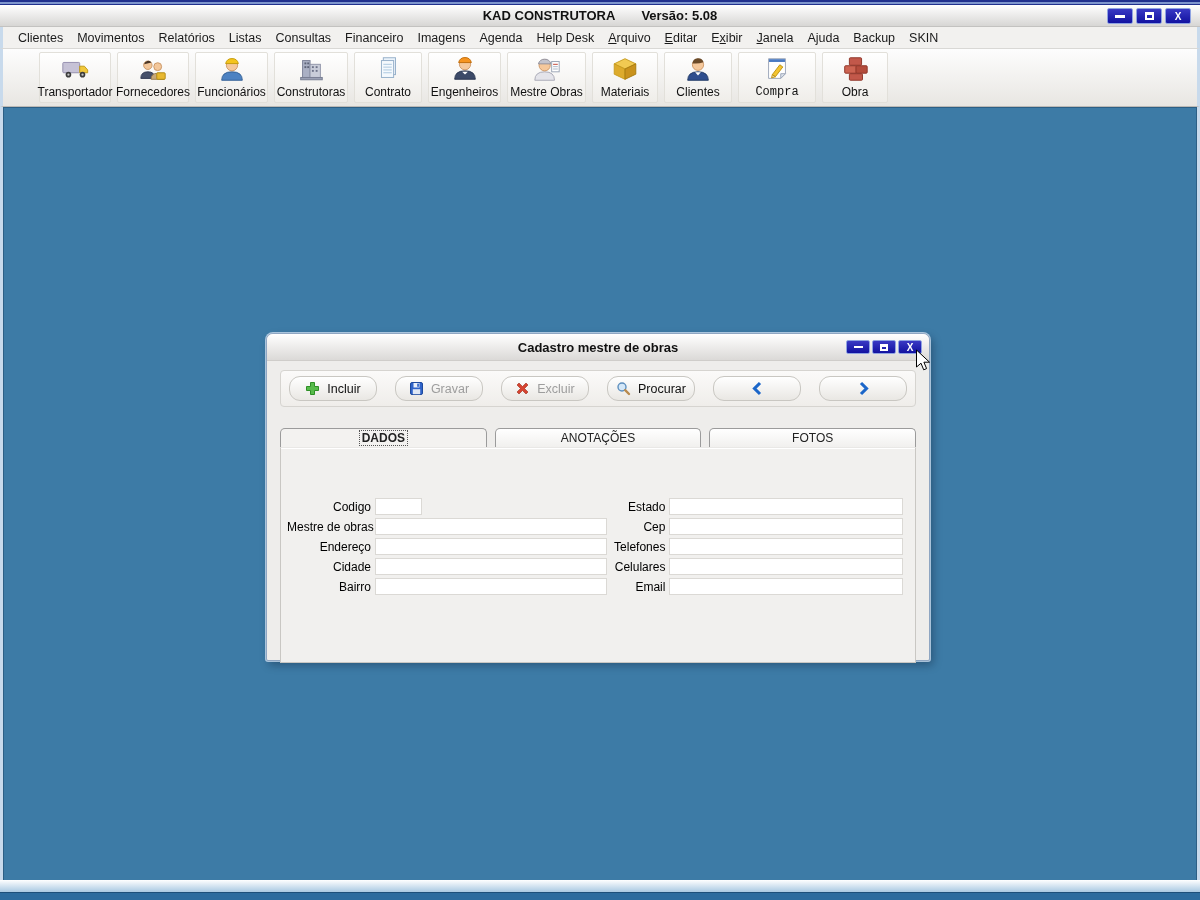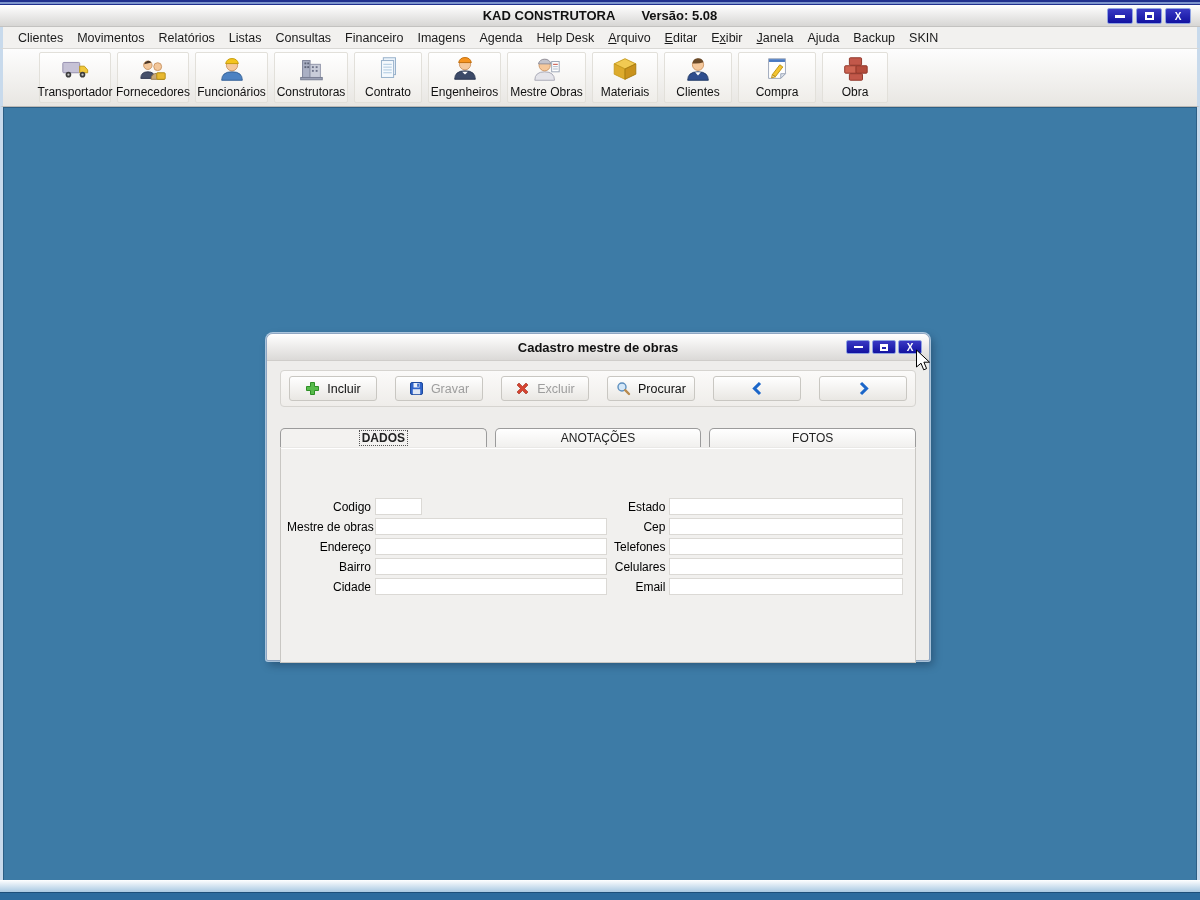--- a/index.html
+++ b/index.html
@@ -31,40 +31,40 @@
 
   
   .toolbar { height:58px; background:linear-gradient(#fdfdfd,#e8e6e2); border-bottom:1px solid #bcbab6; display:flex; align-items:stretch; padding:2px 4px; border-left:3px solid #c8daec; border-right:3px solid #c8daec; }
   .tool-btn { margin:1px 3px; border:1px solid #e2e0da; border-radius:2px; background:linear-gradient(#ffffff,#efede9); display:flex; flex-direction:column; align-items:center; justify-content:flex-end; padding-bottom:3px; gap:1px; cursor:default; }
   .tool-btn span.lbl { font-size:12px; color:#111; white-space:nowrap; }
   .ticon { width:30px; height:30px; }
   .tool-btn:nth-child(1){width:72px;margin-left:32px;} .tool-btn:nth-child(2){width:72px;}
   .tool-btn:nth-child(3){width:73px;} .tool-btn:nth-child(4){width:74px;}
   .tool-btn:nth-child(5){width:68px;} .tool-btn:nth-child(6){width:73px;justify-content:space-between;}
   .tool-btn:nth-child(7){width:79px;} .tool-btn:nth-child(8){width:66px;}
-  .tool-btn:nth-child(9){width:68px;} .tool-btn:nth-child(10){width:78px;}
+  .tool-btn:nth-child(9){width:68px;} .tool-btn:nth-child(10){width:78px;font-family:Liberation Mono, monospace;}
   .tool-btn:nth-child(11){width:66px;}
 
   
   .client { flex:1; position:relative; background:#3d7ba6; border-left:3px solid #c8daec; border-right:3px solid #c8daec; box-shadow:inset 1px 1px 0 #2c5f85, inset -1px 0 0 #2c5f85; }
 
   
   .bottom-strip { height:12px; background:linear-gradient(#ffffff,#a9c9e2); }
   .bottom-line { height:8px; background:#2c6b9e; border-top:1px solid #1d4f7a; }
 
   
   .dialog { position:absolute; left:263px; top:226px; width:664px; height:328px; background:#eeedeb; border:1px solid #8fa6c2; border-radius:7px 7px 2px 2px; box-shadow:0 0 0 1px rgba(190,212,232,.85), 3px 4px 9px rgba(10,20,40,.35); }
   .dlg-titlebar { height:27px; background:linear-gradient(#ffffff,#dbd9d7); border-radius:6px 6px 0 0; border-bottom:1px solid #cfcdca; display:flex; align-items:center; justify-content:center; position:relative; }
   .dlg-title { font-size:13px; font-weight:bold; color:#111; }
   .dlg-controls { position:absolute; right:7px; top:6px; display:flex; gap:2px; }
   .dlg-body { padding:9px 13px 0 13px; }
 
   
   .cmd-panel { border:1px solid #d6d4d0; border-radius:4px; background:linear-gradient(#fbfaf9,#efedea); height:37px; display:flex; align-items:center; justify-content:space-between; padding:0 8px; }
-  .cmd-btn { width:88px; height:25px; border:1px solid #c9c7c2; border-radius:3px; background:linear-gradient(#ffffff,#e9e7e3); display:flex; align-items:center; justify-content:center; gap:7px; font-size:12.5px; color:#111; cursor:default; }
+  .cmd-btn { width:88px; height:25px; border:1px solid #c9c7c2; border-radius:11px; background:linear-gradient(#ffffff,#e9e7e3); display:flex; align-items:center; justify-content:center; gap:7px; font-size:12.5px; color:#111; cursor:default; }
   .cmd-btn.disabled { color:#9d9d9d; }
   .cicon { width:15px; height:15px; }
 
   
   .tabs { display:flex; margin-top:21px; gap:8px; }
   .tab { flex:1; height:19px; background:linear-gradient(#ffffff,#f1f0ee); border:1px solid #9b9b9b; border-bottom:none; border-radius:5px 5px 0 0; display:flex; align-items:center; justify-content:center; font-size:12px; color:#222; cursor:default; }
   .tab.active { font-weight:bold; background:#f3f2f0; }
   .tab.active .tab-label { outline:1px dotted #555; padding:0 2px; }
 
   .tab-panel { height:216px; border:1px solid #c9c7c3; border-top:1px solid #e9e8e6; background:#f1f0ee; box-shadow:inset 0 1px 0 #fff; }
@@ -328,25 +328,25 @@
               </div>
               <div class="frow">
                 <label>Mestre de obras</label>
                 <input type="text" value="" style="">
               </div>
               <div class="frow">
                 <label>Endereço</label>
                 <input type="text" value="" style="">
               </div>
               <div class="frow">
+                <label>Cidade</label>
+                <input type="text" value="" style="">
+              </div>
+              <div class="frow">
                 <label>Bairro</label>
-                <input type="text" value="" style="">
-              </div>
-              <div class="frow">
-                <label>Cidade</label>
                 <input type="text" value="" style="">
               </div>
             </div>
             <div class="fcol right">
               <div class="frow">
                 <label>Estado</label>
                 <input type="text" value="" style="">
               </div>
               <div class="frow">
                 <label>Cep</label>

